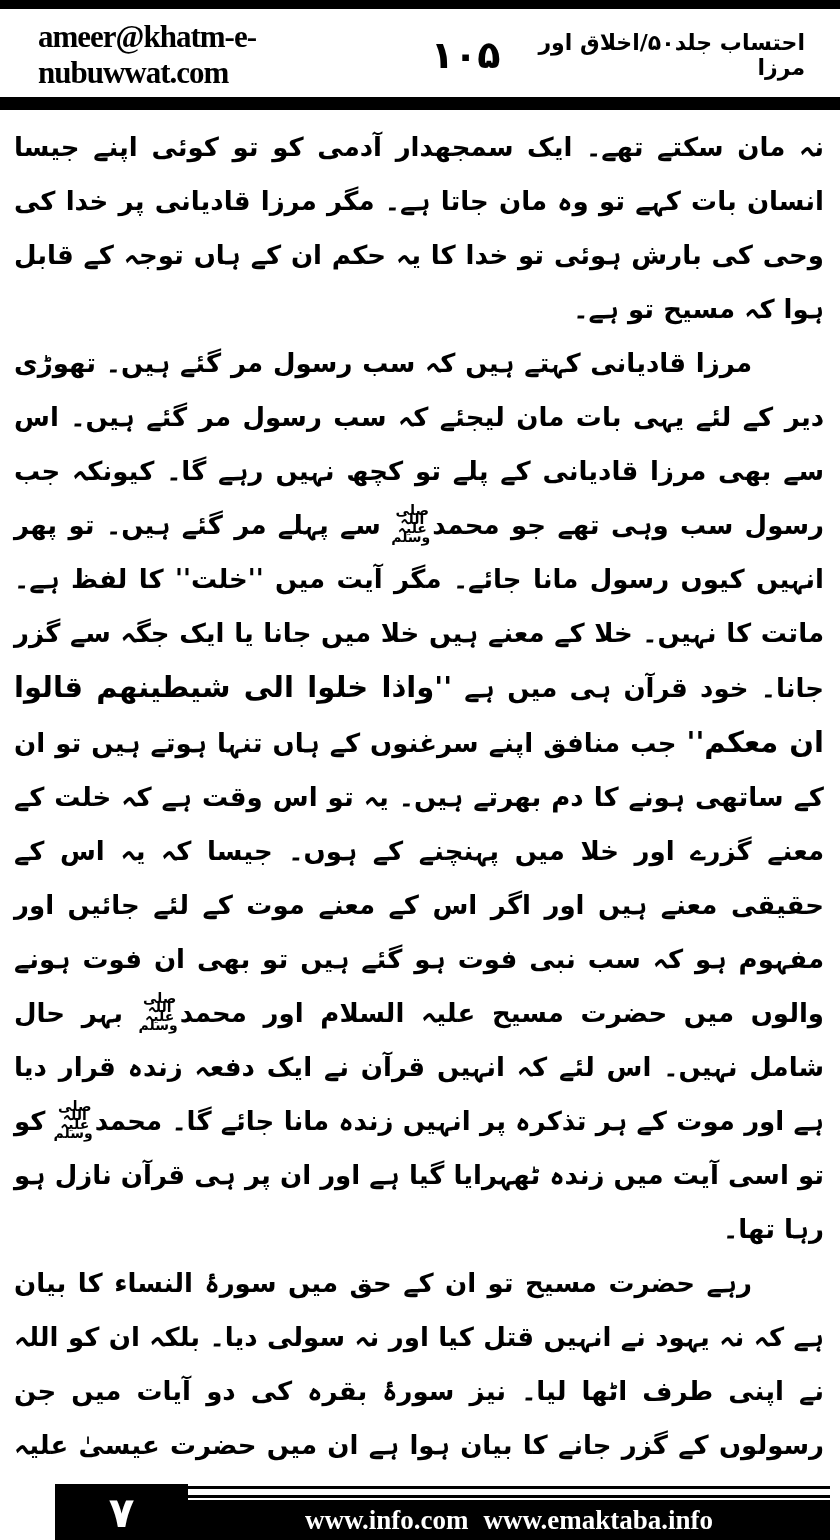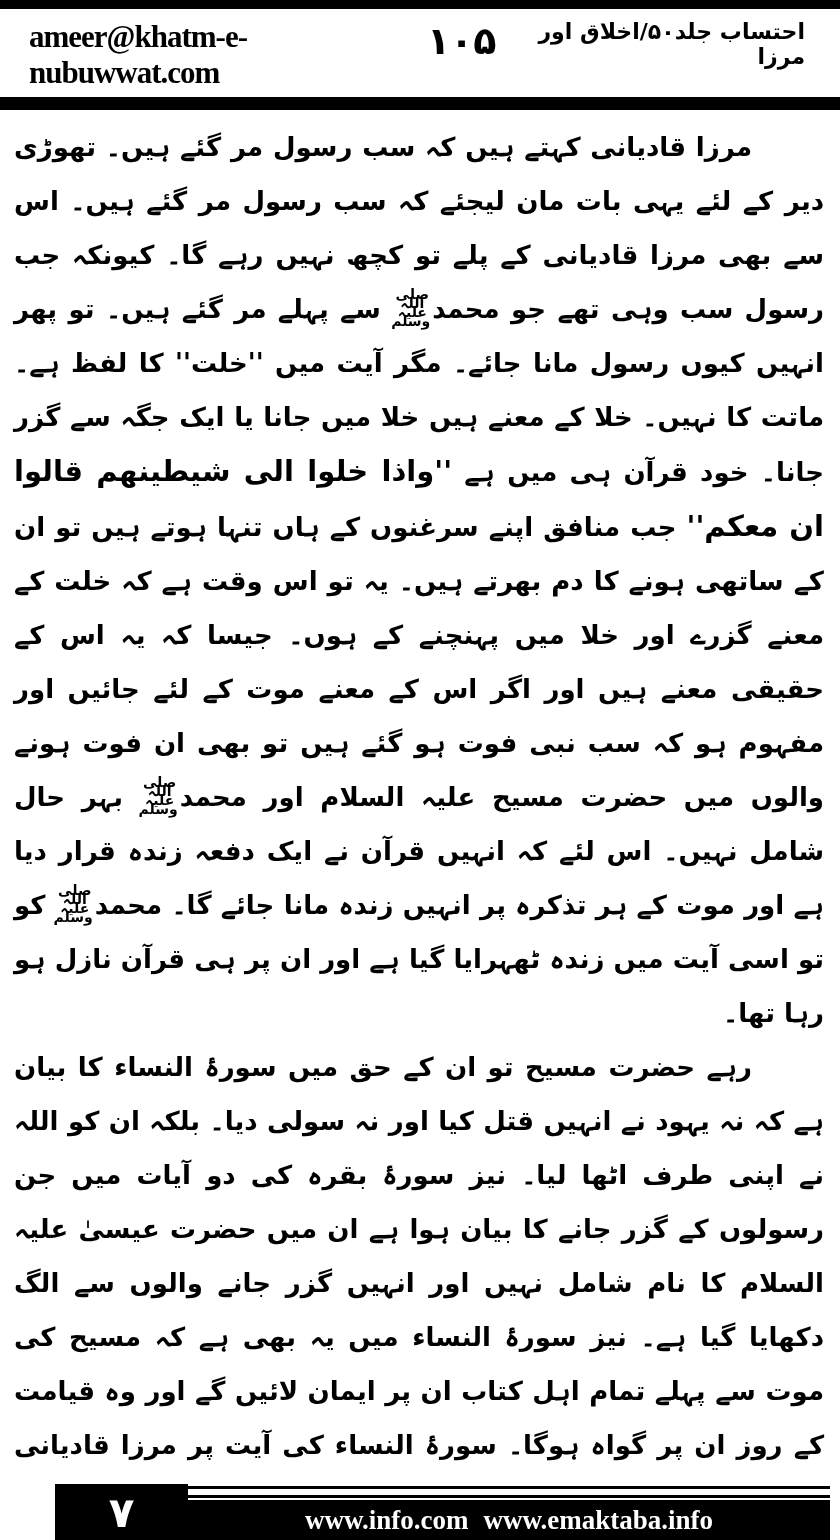--- a/index.html
+++ b/index.html
@@ -5,22 +5,22 @@
   html, body { margin:0; padding:0; }
   body {
     width:840px; height:1540px;
     background:#ffffff; color:#000;
     font-family:"DejaVu Sans", sans-serif;
     display:flex; flex-direction:column;
     overflow:hidden;
   }
   .top-rule { height:9px; background:#000; flex:none; }
   .header-row {
-    flex:none; display:flex; align-items:flex-start;
-    padding:10px 35px 6px 29px;
+    flex:none; display:flex; align-items:center;
+    padding:10px 35px 6px 38px;
     gap:36px;
   }
   .email {
     font-family:"Liberation Serif", serif;
     font-weight:bold; font-size:31px; letter-spacing:-1px;
   }
   .page-num {
     font-weight:bold; font-size:38px; margin-left:16px; direction:rtl;
   }
   .book-title {
@@ -74,20 +74,21 @@
 
 <div class="header-row">
   <span class="email">ameer@khatm-e-nubuwwat.com</span>
   <span class="page-num">۱۰۵</span>
   <span class="book-title">احتساب جلد۵۰/اخلاق اور مرزا</span>
 </div>
 
 <div class="header-rule"></div>
 
 <div class="page-body">
+    <p class="para"><span>نہ مان سکتے تھے۔ ایک سمجھدار آدمی کو تو کوئی اپنے جیسا انسان بات کہے تو وہ مان جاتا ہے۔ مگر مرزا قادیانی پر خدا کی وحی کی بارش ہوئی تو خدا کا یہ حکم ان کے ہاں توجہ کے قابل ہوا کہ مسیح تو ہے۔</span></p>
     <p class="para indent"><span>مرزا قادیانی کہتے ہیں کہ سب رسول مر گئے ہیں۔ تھوڑی دیر کے لئے یہی بات مان لیجئے کہ سب رسول مر گئے ہیں۔ اس سے بھی مرزا قادیانی کے پلے تو کچھ نہیں رہے گا۔ کیونکہ جب رسول سب وہی تھے جو محمد</span><span class="saw">صلی اللہ علیہ وسلم</span><span> سے پہلے مر گئے ہیں۔ تو پھر انہیں کیوں رسول مانا جائے۔ مگر آیت میں ''خلت'' کا لفظ ہے۔ ماتت کا نہیں۔ خلا کے معنے ہیں خلا میں جانا یا ایک جگہ سے گزر جانا۔ خود قرآن ہی میں ہے </span><span class="arabic-quote">''واذا خلوا الی شیطینهم قالوا ان معکم''</span><span> جب منافق اپنے سرغنوں کے ہاں تنہا ہوتے ہیں تو ان کے ساتھی ہونے کا دم بھرتے ہیں۔ یہ تو اس وقت ہے کہ خلت کے معنے گزرے اور خلا میں پہنچنے کے ہوں۔ جیسا کہ یہ اس کے حقیقی معنے ہیں اور اگر اس کے معنے موت کے لئے جائیں اور مفہوم ہو کہ سب نبی فوت ہو گئے ہیں تو بھی ان فوت ہونے والوں میں حضرت مسیح علیہ السلام اور محمد</span><span class="saw">صلی اللہ علیہ وسلم</span><span> بہر حال شامل نہیں۔ اس لئے کہ انہیں قرآن نے ایک دفعہ زندہ قرار دیا ہے اور موت کے ہر تذکرہ پر انہیں زندہ مانا جائے گا۔ محمد</span><span class="saw">صلی اللہ علیہ وسلم</span><span> کو تو اسی آیت میں زندہ ٹھہرایا گیا ہے اور ان پر ہی قرآن نازل ہو رہا تھا۔</span></p>
     <p class="para indent"><span>رہے حضرت مسیح تو ان کے حق میں سورۂ النساء کا بیان ہے کہ نہ یہود نے انہیں قتل کیا اور نہ سولی دیا۔ بلکہ ان کو اللہ نے اپنی طرف اٹھا لیا۔ نیز سورۂ بقرہ کی دو آیات میں جن رسولوں کے گزر جانے کا بیان ہوا ہے ان میں حضرت عیسیٰ علیہ السلام کا نام شامل نہیں اور انہیں گزر جانے والوں سے الگ دکھایا گیا ہے۔ نیز سورۂ النساء میں یہ بھی ہے کہ مسیح کی موت سے پہلے تمام اہل کتاب ان پر ایمان لائیں گے اور وہ قیامت کے روز ان پر گواہ ہوگا۔ سورۂ النساء کی آیت پر مرزا قادیانی کہتے ہیں کہ اللہ نے حضرت مسیح کو اٹھایا نہیں بلکہ انہیں زمین پر رکھا اور ان کے مرتبہ کو اپنی طرف اٹھا لیا۔ آیت کے اس مفہوم پر ظاہر ہے کہ ان کا کوئی امتی ہی سر دھن سکتا ہے۔ کیونکہ ان کے مرتبہ کو اپنی طرف اٹھانے کی خدا کو کیا پڑی تھی اور ان کے بلند مرتبہ کو دشمنوں کے قتل اور سولی سے کیا خطرہ ہو سکتا تھا۔</span></p>
   </div>
 
 <div class="footer-row">
   <div class="footer-box">
     <span>۷</span>
   </div>
   <div class="footer-right">
     <div class="double-lines"></div>

